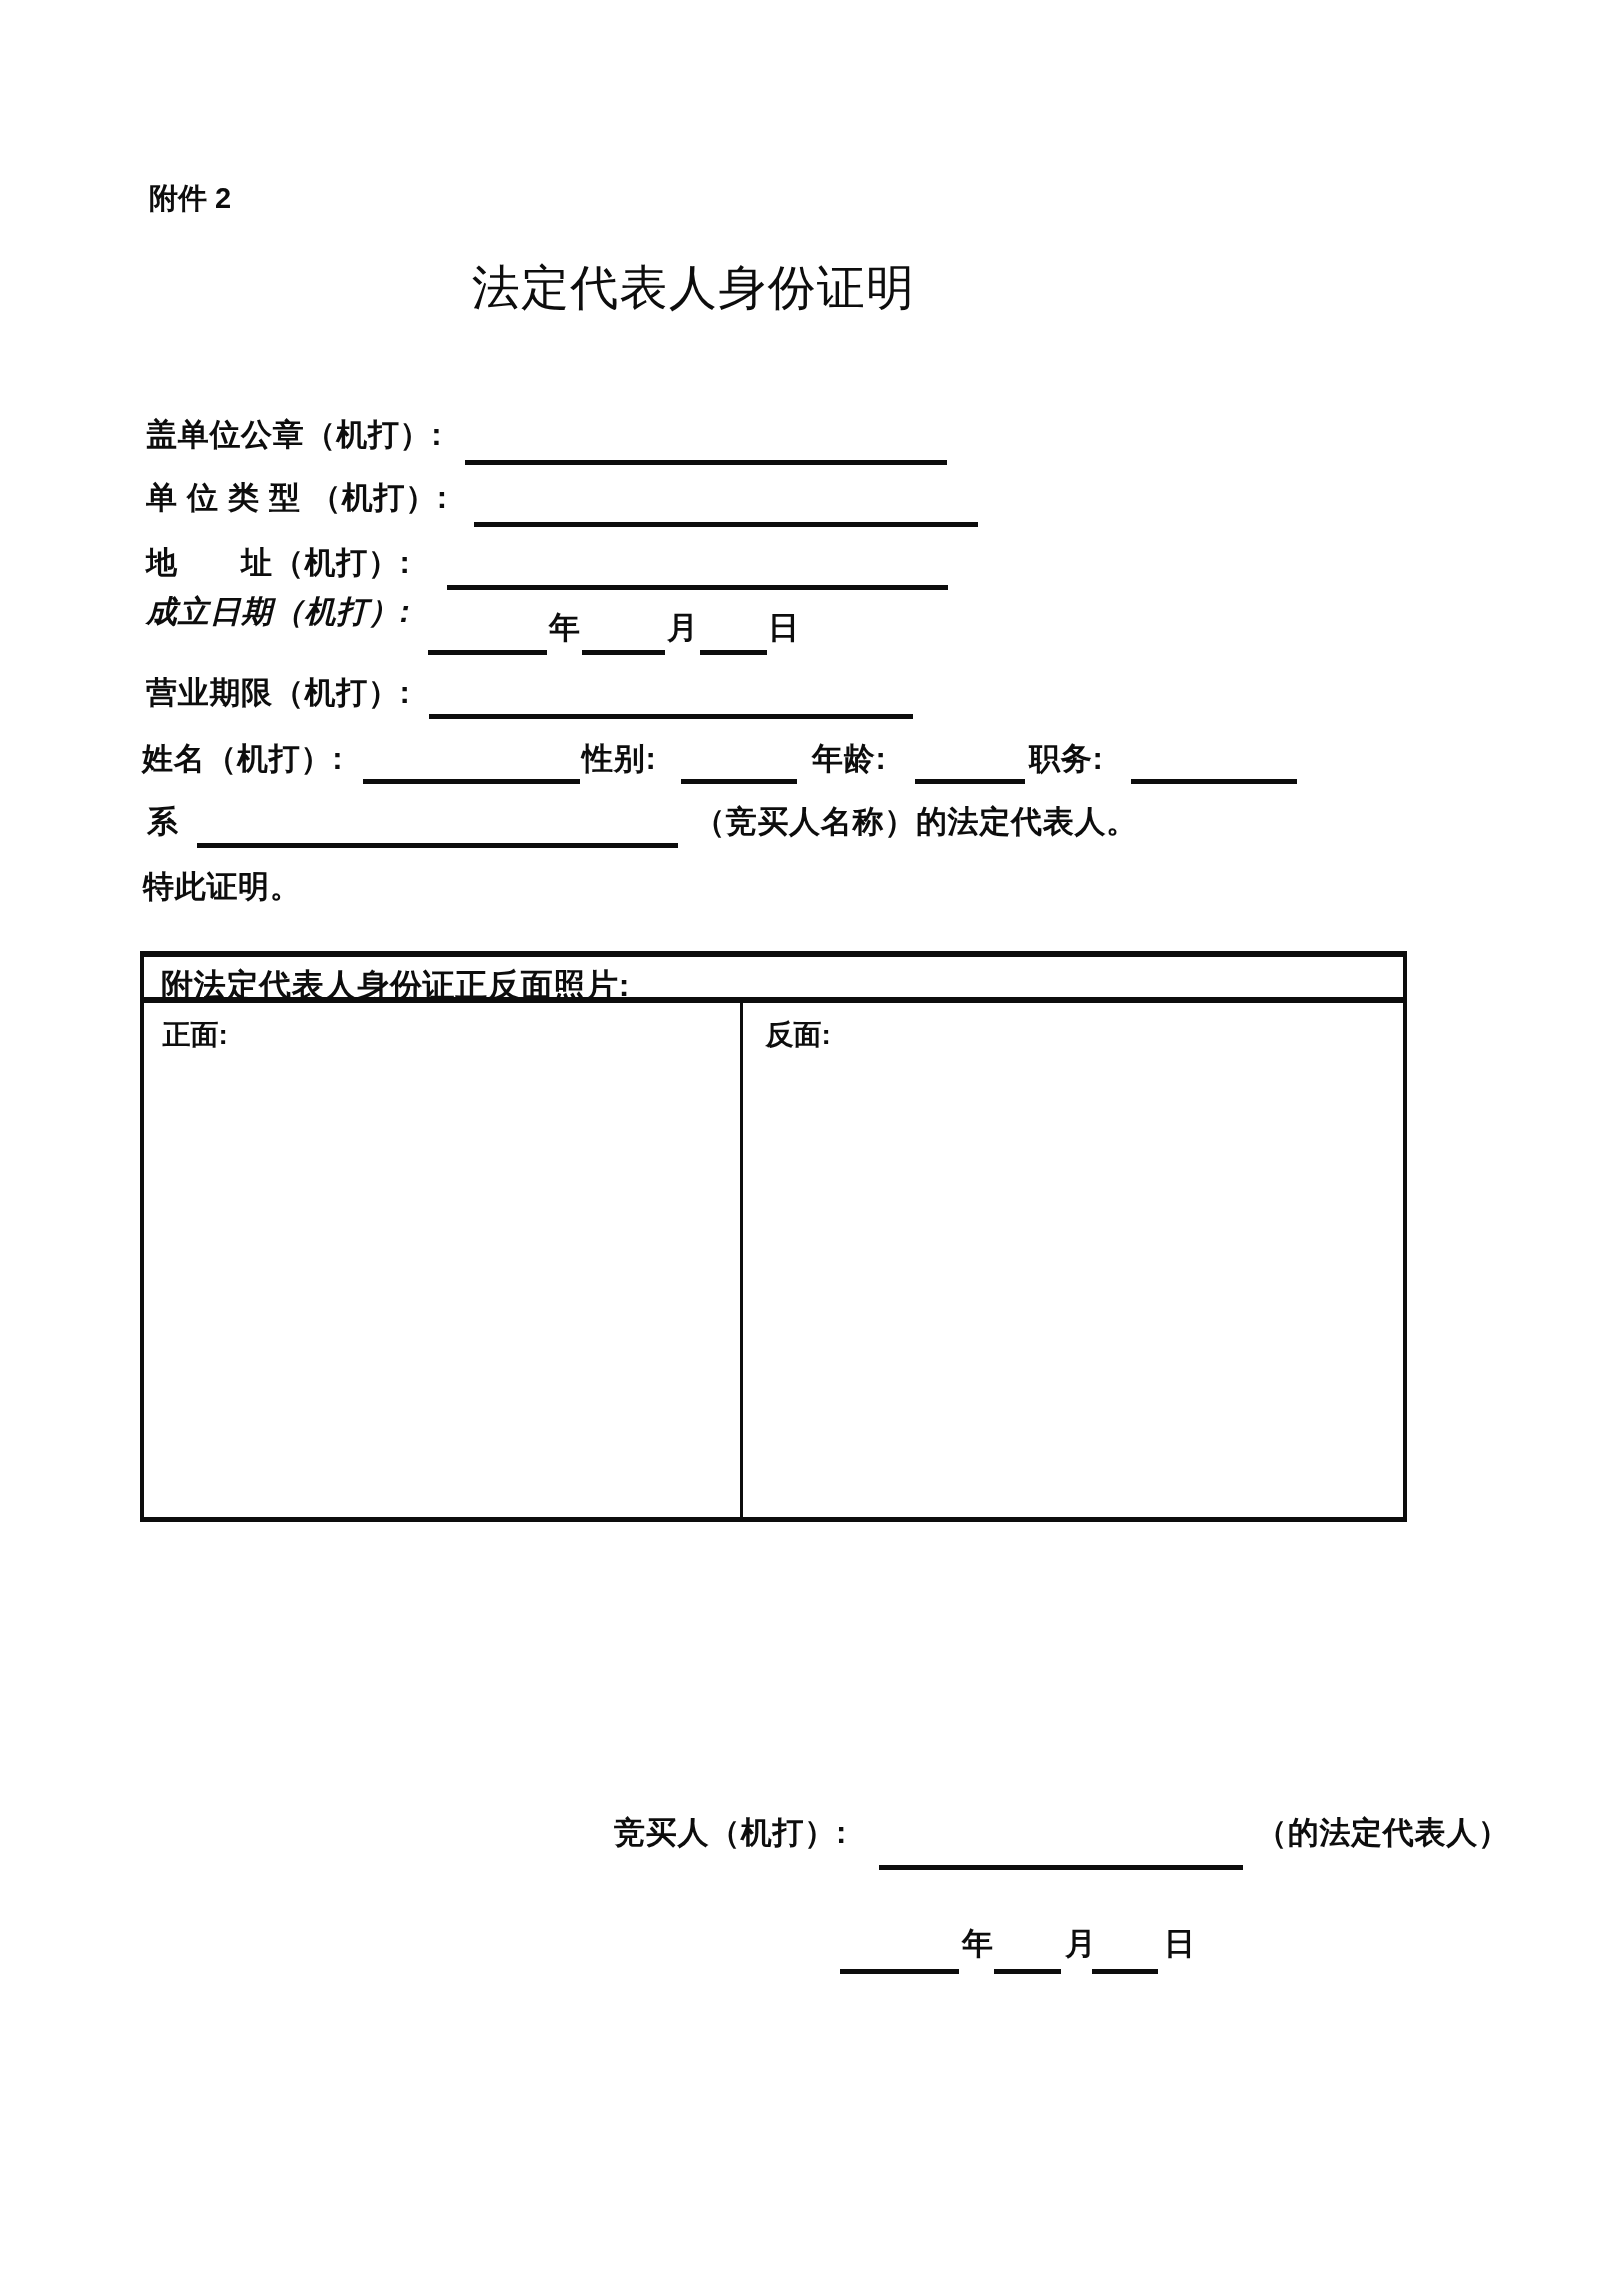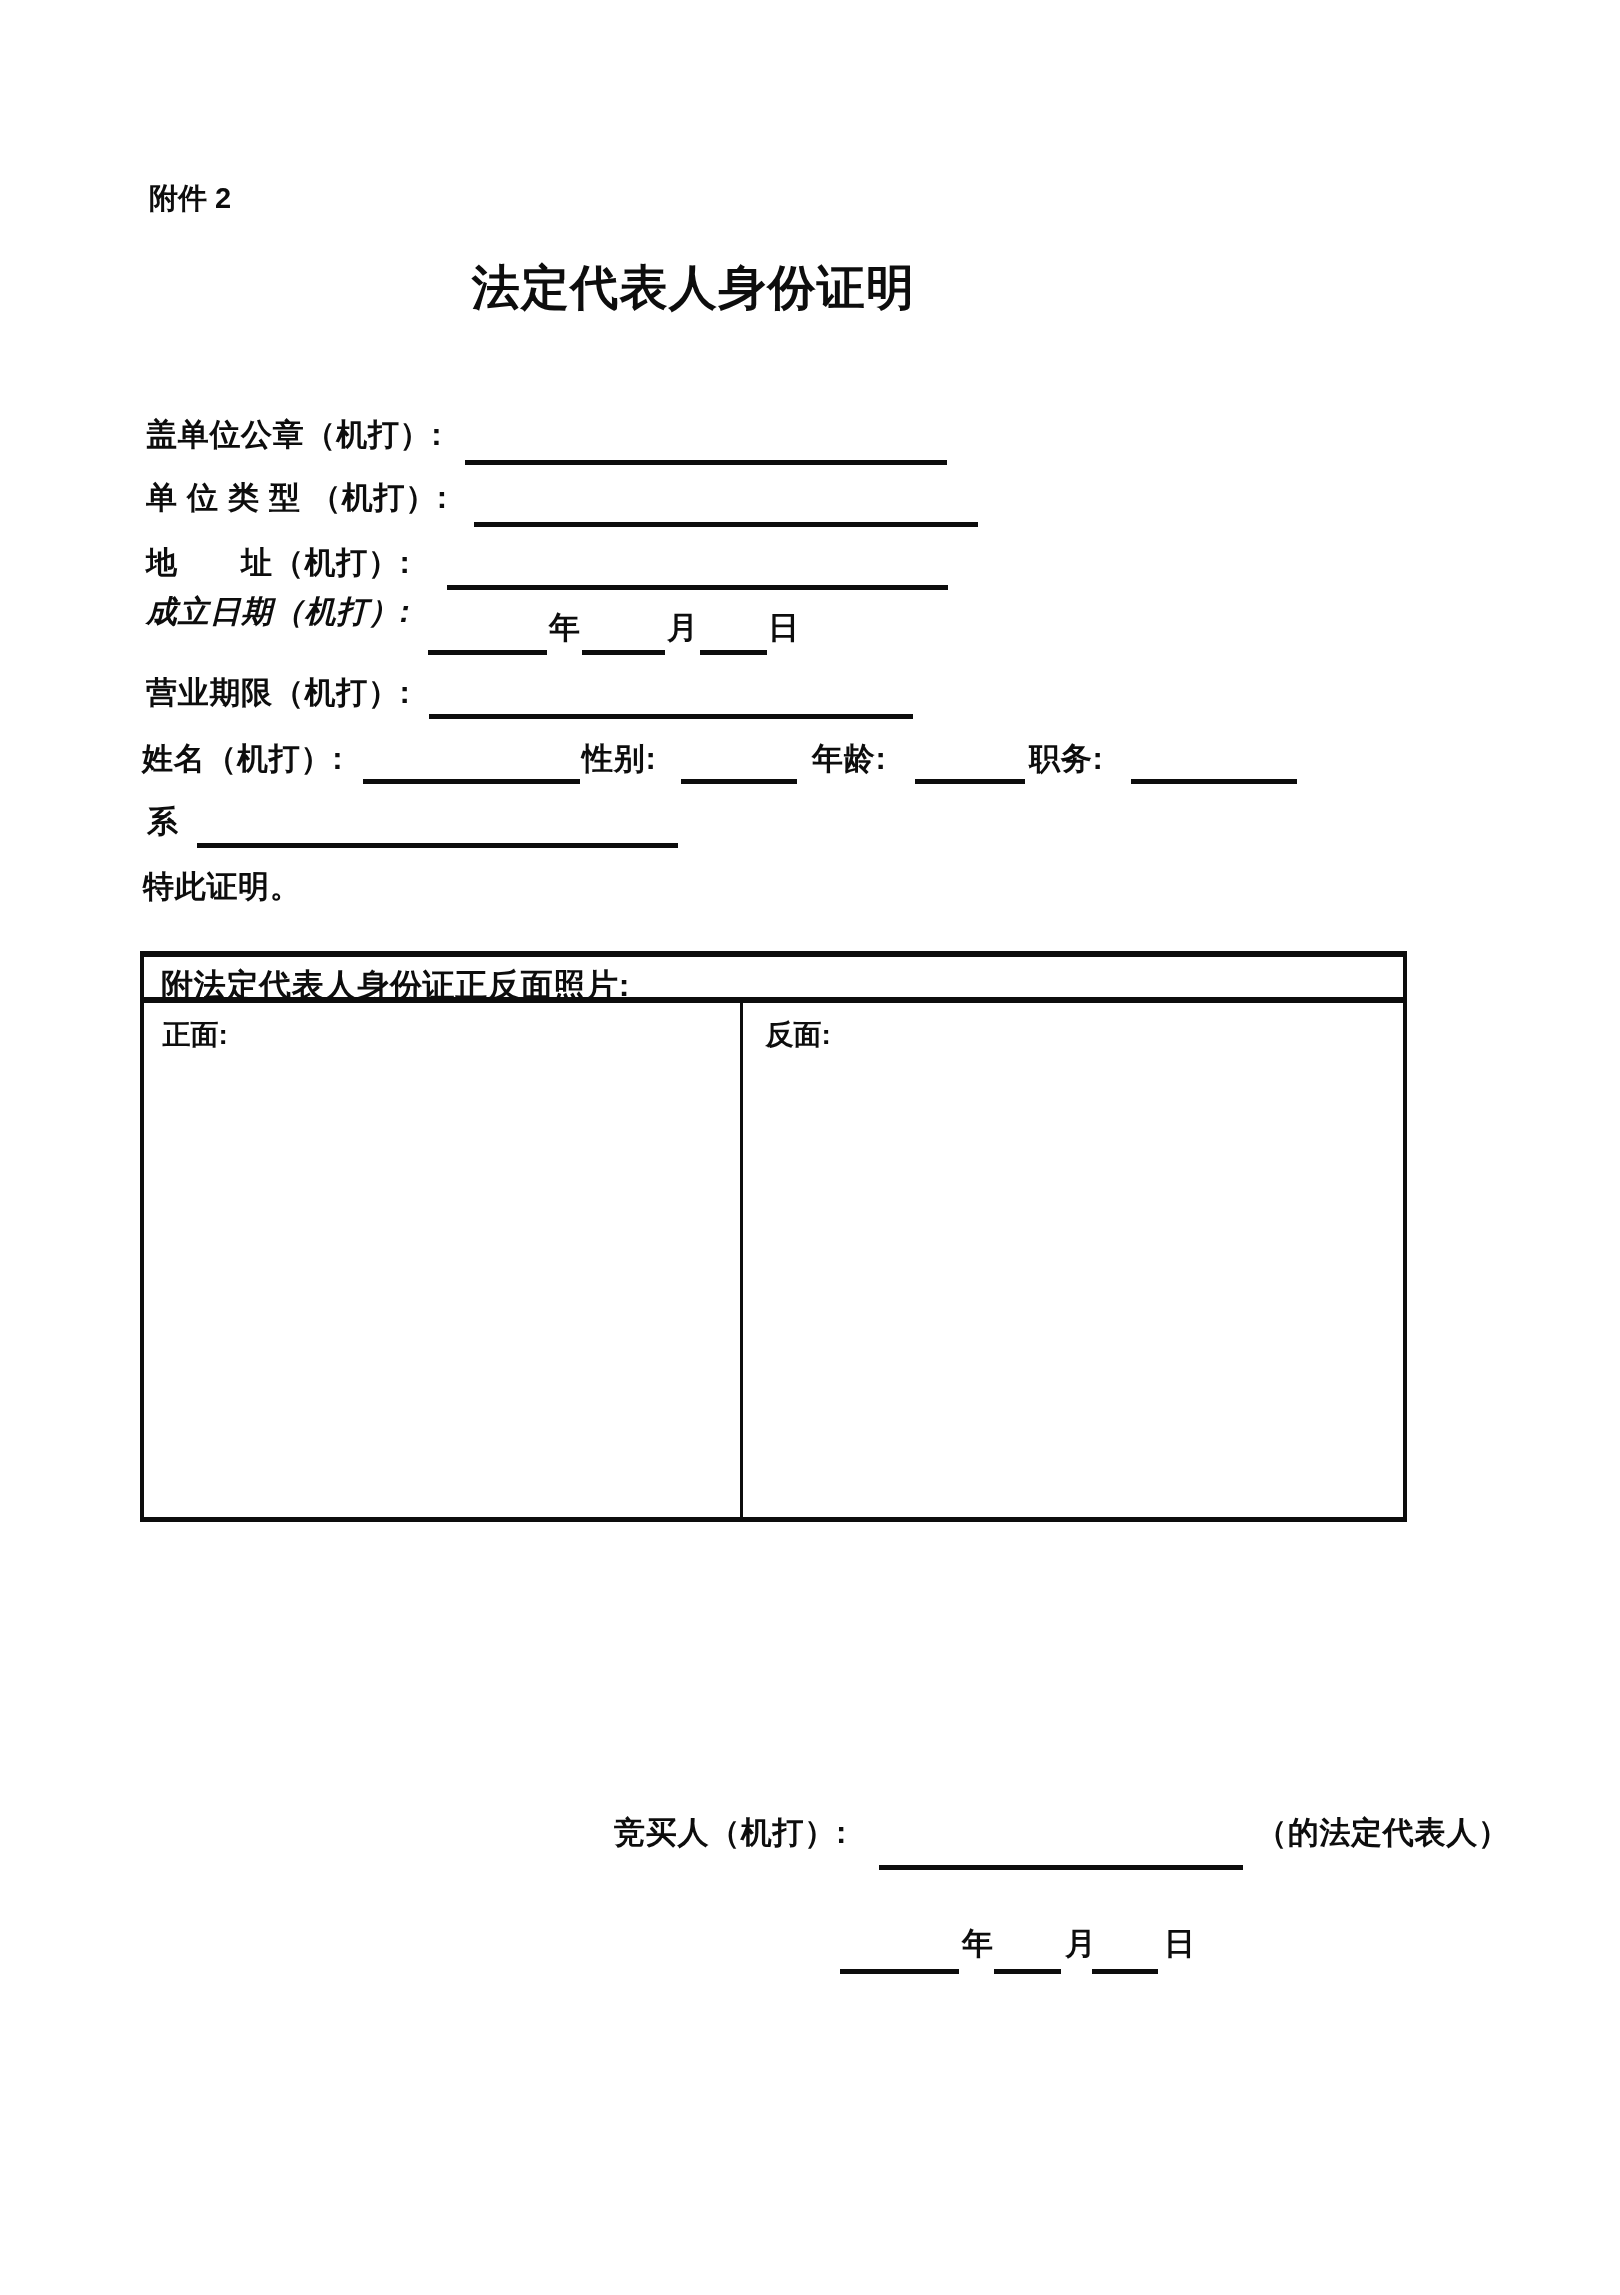--- a/index.html
+++ b/index.html
@@ -26,21 +26,21 @@
   .uline {
     position: absolute;
     height: 5.3px;
     background: #0d0d0d;
   }
 
   #lbl-attachment { left: 149px; top: 179px; font-size: 29px; font-weight: 700; }
   #doc-title {
     left: 0; top: 256px; width: 1387px;
     text-align: center;
-    font-size: 48px; font-weight: 700; letter-spacing: 1.3px;
+    font-size: 48px; font-weight: 400; letter-spacing: 1.3px;
   }
 
   #l1-label { left: 146px; top: 418px; }
   #l1-line  { left: 465px; top: 460px; width: 482px; }
 
   #l2-label { left: 146px; top: 481px; }
   #l2-line  { left: 474px; top: 522px; width: 504px; }
 
   #l3-label { left: 146px; top: 546px; }
   #l3-line  { left: 447px; top: 585px; width: 501px; }
@@ -149,20 +149,21 @@
   <div id="l6-line1" class="uline"></div>
   <div id="l6-gender" class="abs lbl">性别:</div>
   <div id="l6-line2" class="uline"></div>
   <div id="l6-age" class="abs lbl">年龄:</div>
   <div id="l6-line3" class="uline"></div>
   <div id="l6-position" class="abs lbl">职务:</div>
   <div id="l6-line4" class="uline"></div>
 
   <div id="l7-prefix" class="abs lbl">系</div>
   <div id="l7-line" class="uline"></div>
+  <div id="l7-suffix" class="abs lbl">（竞买人名称）的法定代表人。</div>
 
   <div id="l8-certify" class="abs lbl">特此证明。</div>
 
   <div id="photo-box">
     <div id="pb-header">附法定代表人身份证正反面照片:</div>
     <div id="pb-cells">
       <div id="pb-front-cell">
         <span class="cell-lbl">正面:</span>
       </div>
       <div id="pb-back-cell">

